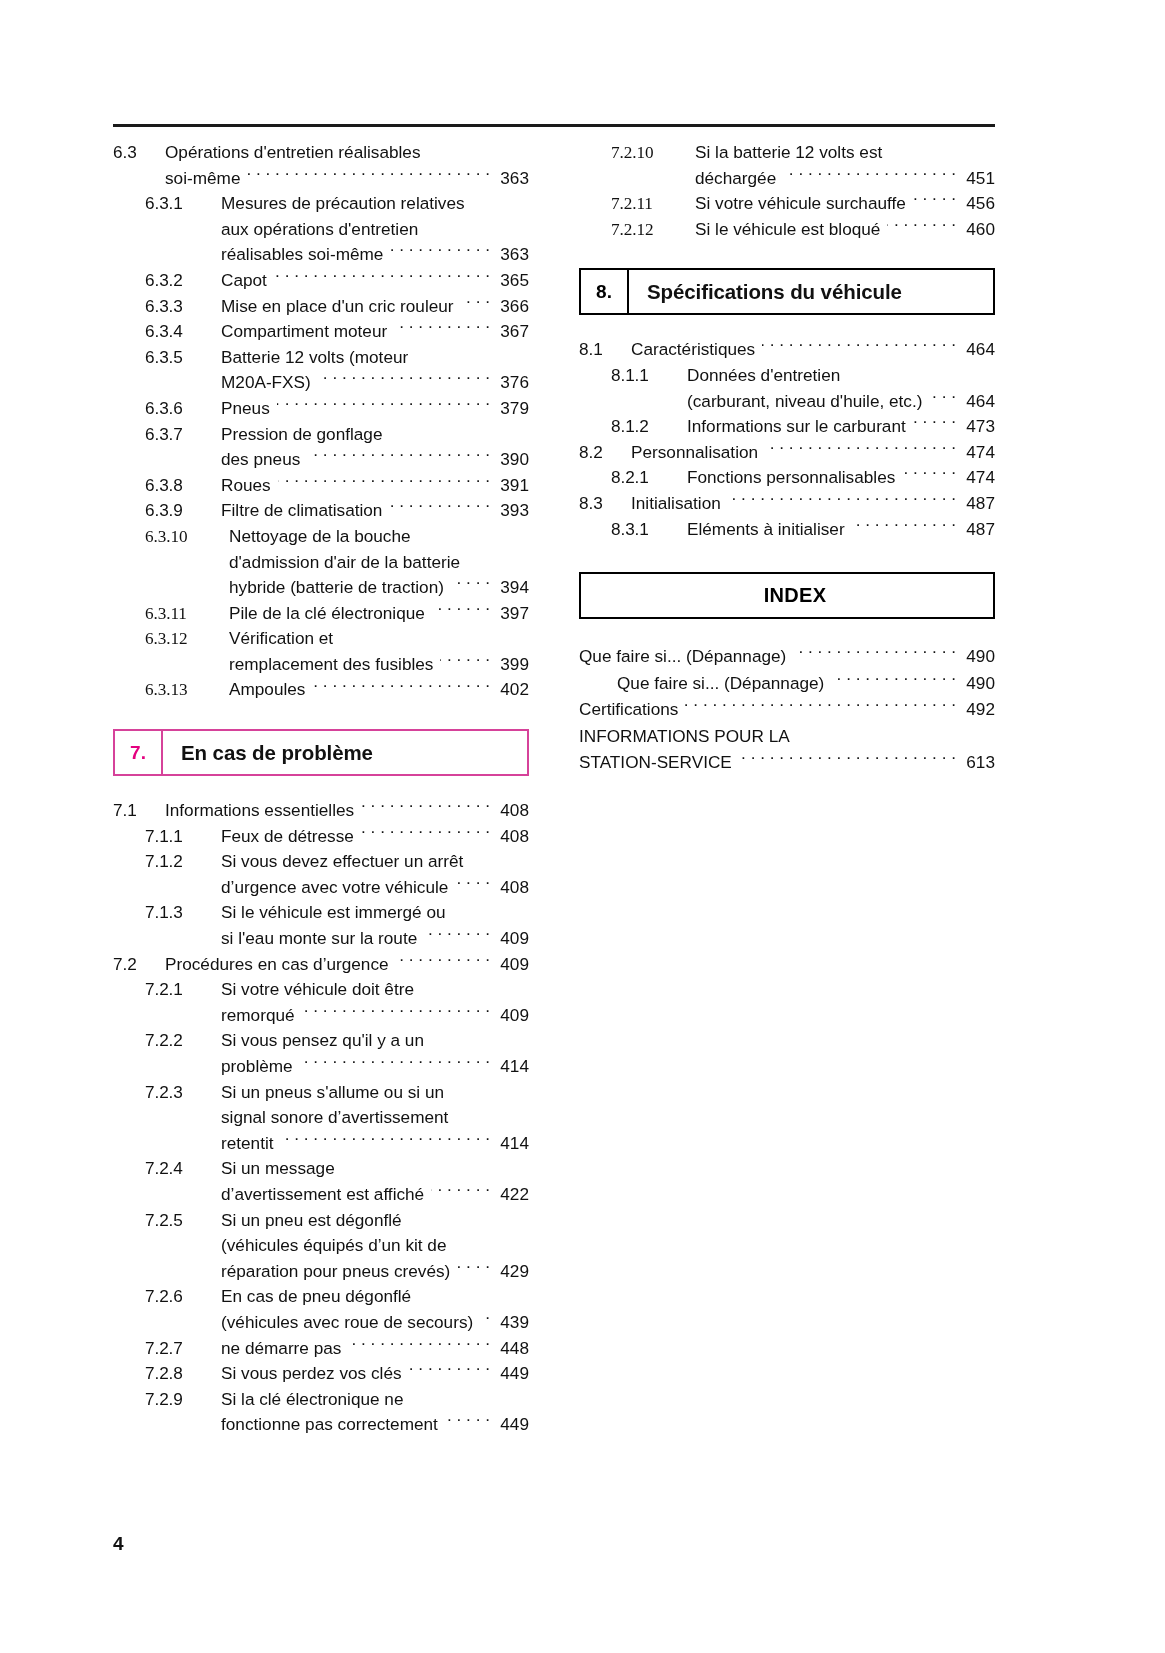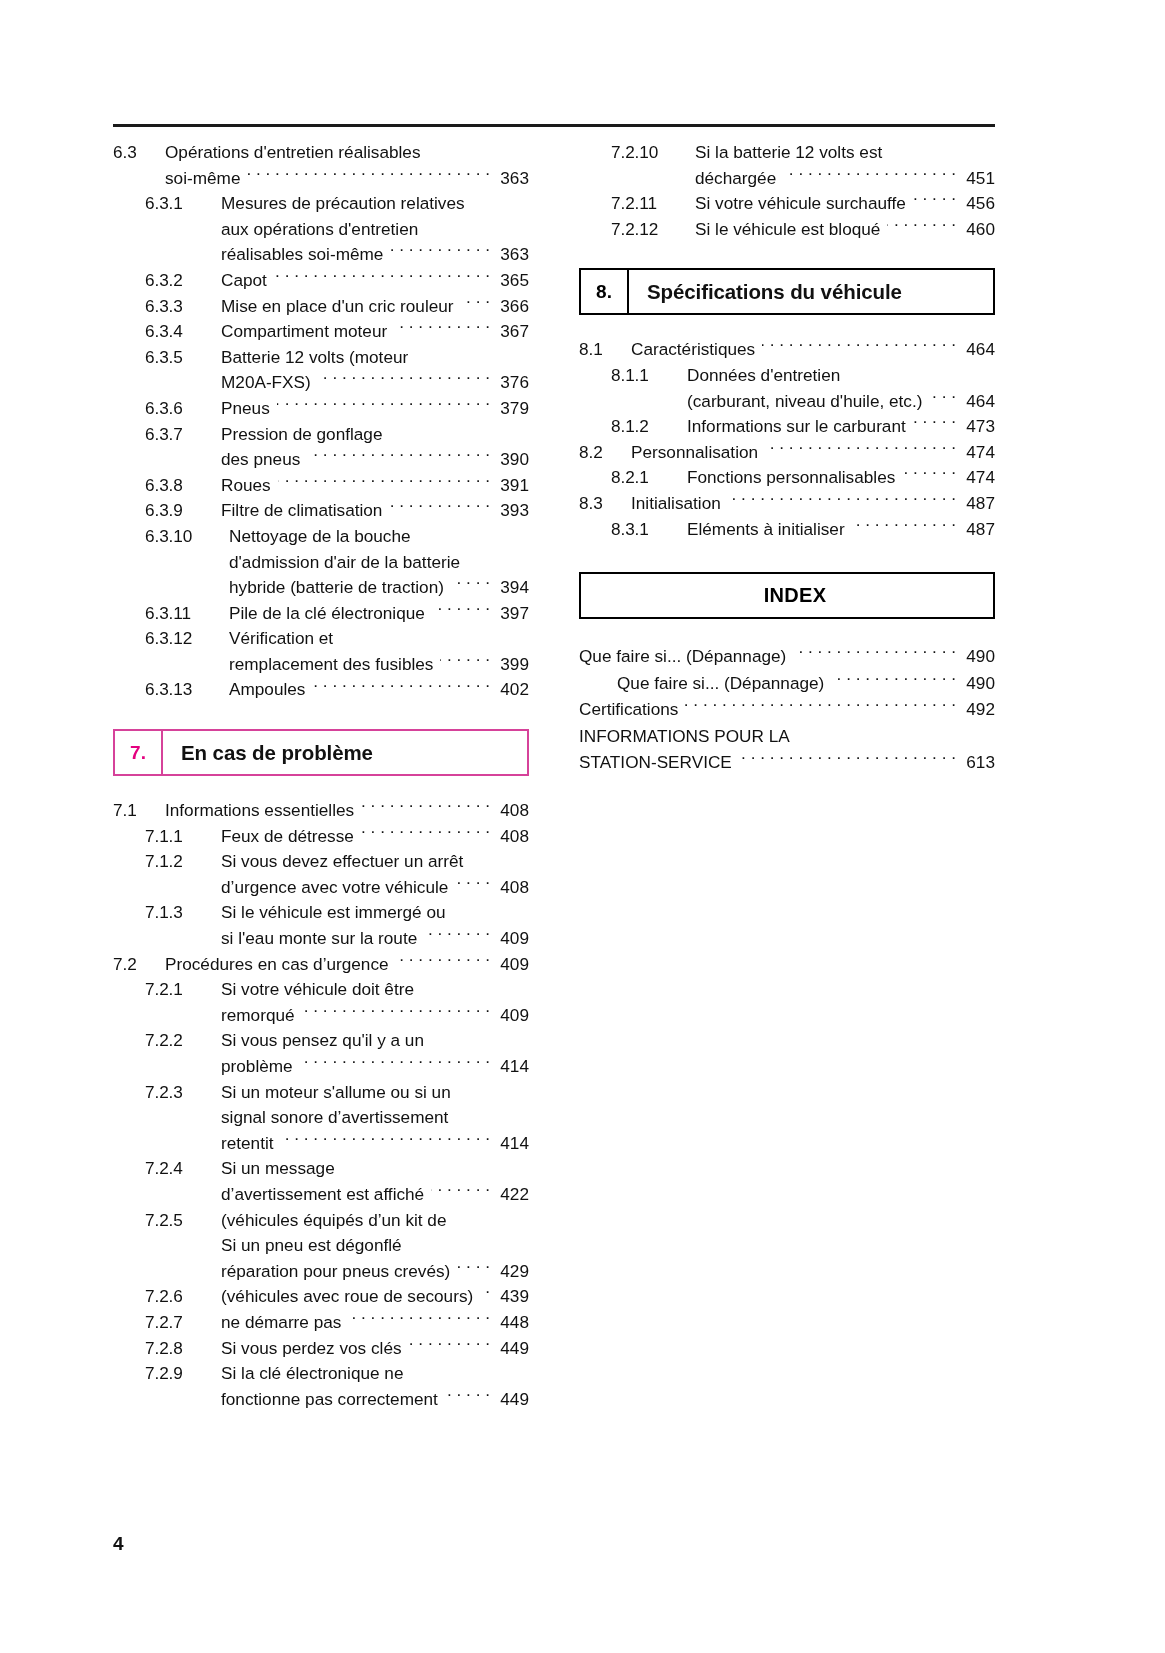--- a/index.html
+++ b/index.html
@@ -58,21 +58,21 @@
   .entry .body {
     flex: 1 1 auto;
     min-width: 0;
   }
   
   .lvl2 > .num { width: 38px; }
   .lvl2 { margin-left: 0px; }
   
   .lvl3 { margin-left: 32px; }
   .lvl3 > .num { width: 62px; }
-  .lvl3.wide > .num { width: 70px; }
+  .lvl3.wide > .num { width: 70px; font-family: Liberation Serif, serif; }
 
   
   .line {
     display: flex;
     align-items: baseline;
     width: 100%;
   }
   .line .txt {
     flex: 0 0 auto;
     white-space: pre;
@@ -455,21 +455,21 @@
                 <span class="txt">problème</span>
                 <span class="leader"></span>
                 <span class="pg">414</span>
               </div>
             </div>
           </div>
           <div class="entry lvl3">
             <div class="num">7.2.3</div>
             <div class="body">
               <div class="line nodots">
-                <span class="txt">Si un moteur s'allume ou si un</span>
+                <span class="txt">Si un pneus s'allume ou si un</span>
                 <span class="leader"></span>
                 <span class="pg"></span>
               </div>
               <div class="line nodots">
                 <span class="txt">signal sonore d’avertissement</span>
                 <span class="leader"></span>
                 <span class="pg"></span>
               </div>
               <div class="line">
                 <span class="txt">retentit</span>
@@ -490,39 +490,44 @@
                 <span class="txt">d’avertissement est affiché</span>
                 <span class="leader"></span>
                 <span class="pg">422</span>
               </div>
             </div>
           </div>
           <div class="entry lvl3">
             <div class="num">7.2.5</div>
             <div class="body">
               <div class="line nodots">
+                <span class="txt">Si un pneu est dégonflé</span>
+                <span class="leader"></span>
+                <span class="pg"></span>
+              </div>
+              <div class="line nodots">
                 <span class="txt">(véhicules équipés d’un kit de</span>
                 <span class="leader"></span>
                 <span class="pg"></span>
               </div>
-              <div class="line nodots">
-                <span class="txt">Si un pneu est dégonflé</span>
-                <span class="leader"></span>
-                <span class="pg"></span>
-              </div>
               <div class="line">
                 <span class="txt">réparation pour pneus crevés)</span>
                 <span class="leader"></span>
                 <span class="pg">429</span>
               </div>
             </div>
           </div>
           <div class="entry lvl3">
             <div class="num">7.2.6</div>
             <div class="body">
+              <div class="line nodots">
+                <span class="txt">En cas de pneu dégonflé</span>
+                <span class="leader"></span>
+                <span class="pg"></span>
+              </div>
               <div class="line">
                 <span class="txt">(véhicules avec roue de secours)</span>
                 <span class="leader"></span>
                 <span class="pg">439</span>
               </div>
             </div>
           </div>
           <div class="entry lvl3">
             <div class="num">7.2.7</div>
             <div class="body">

